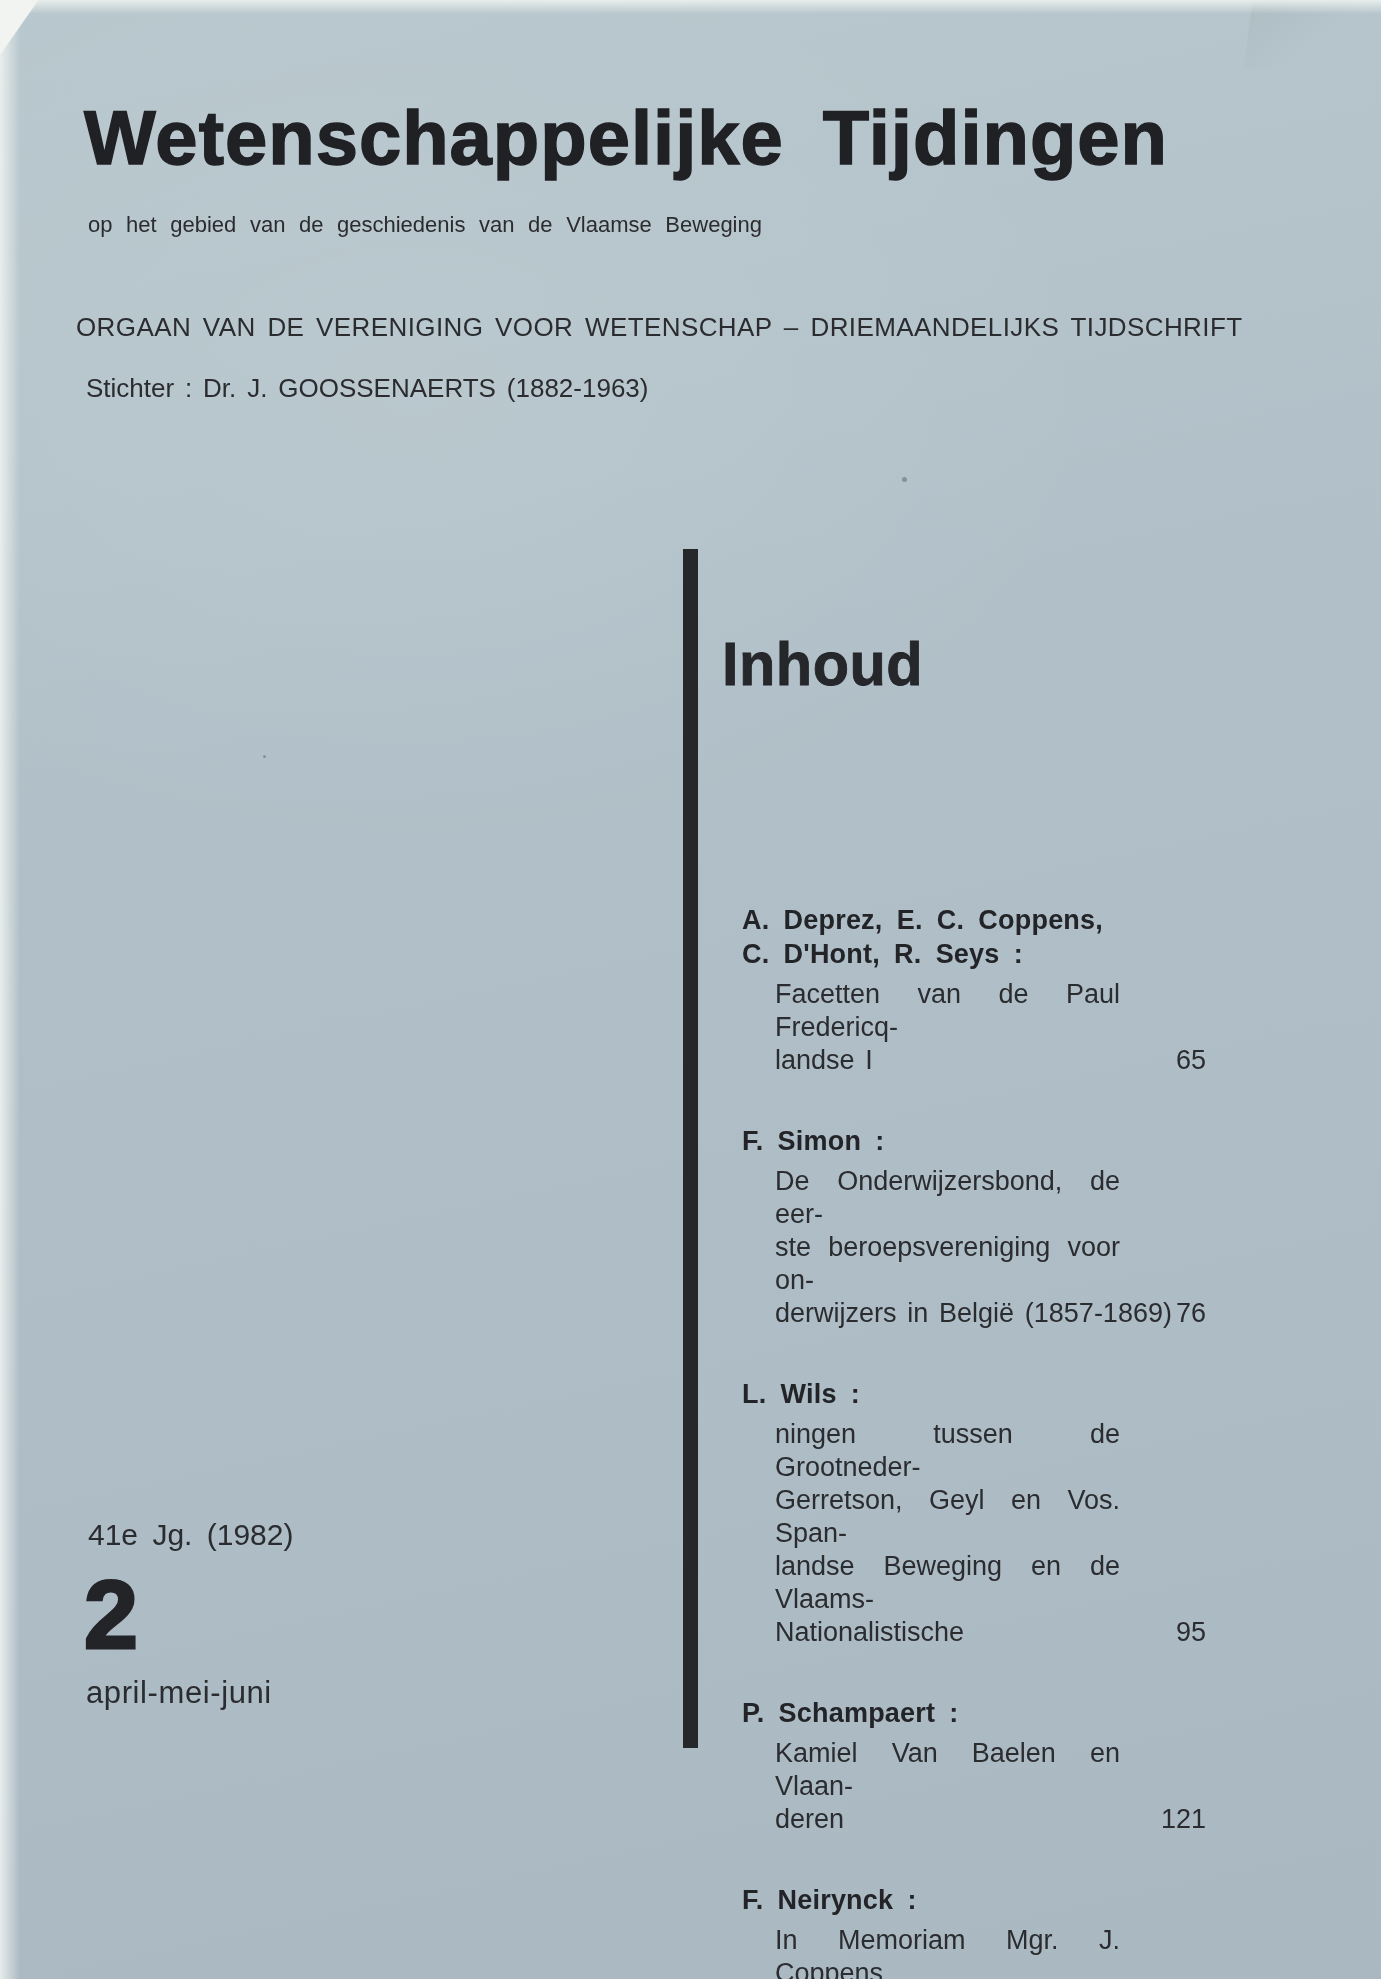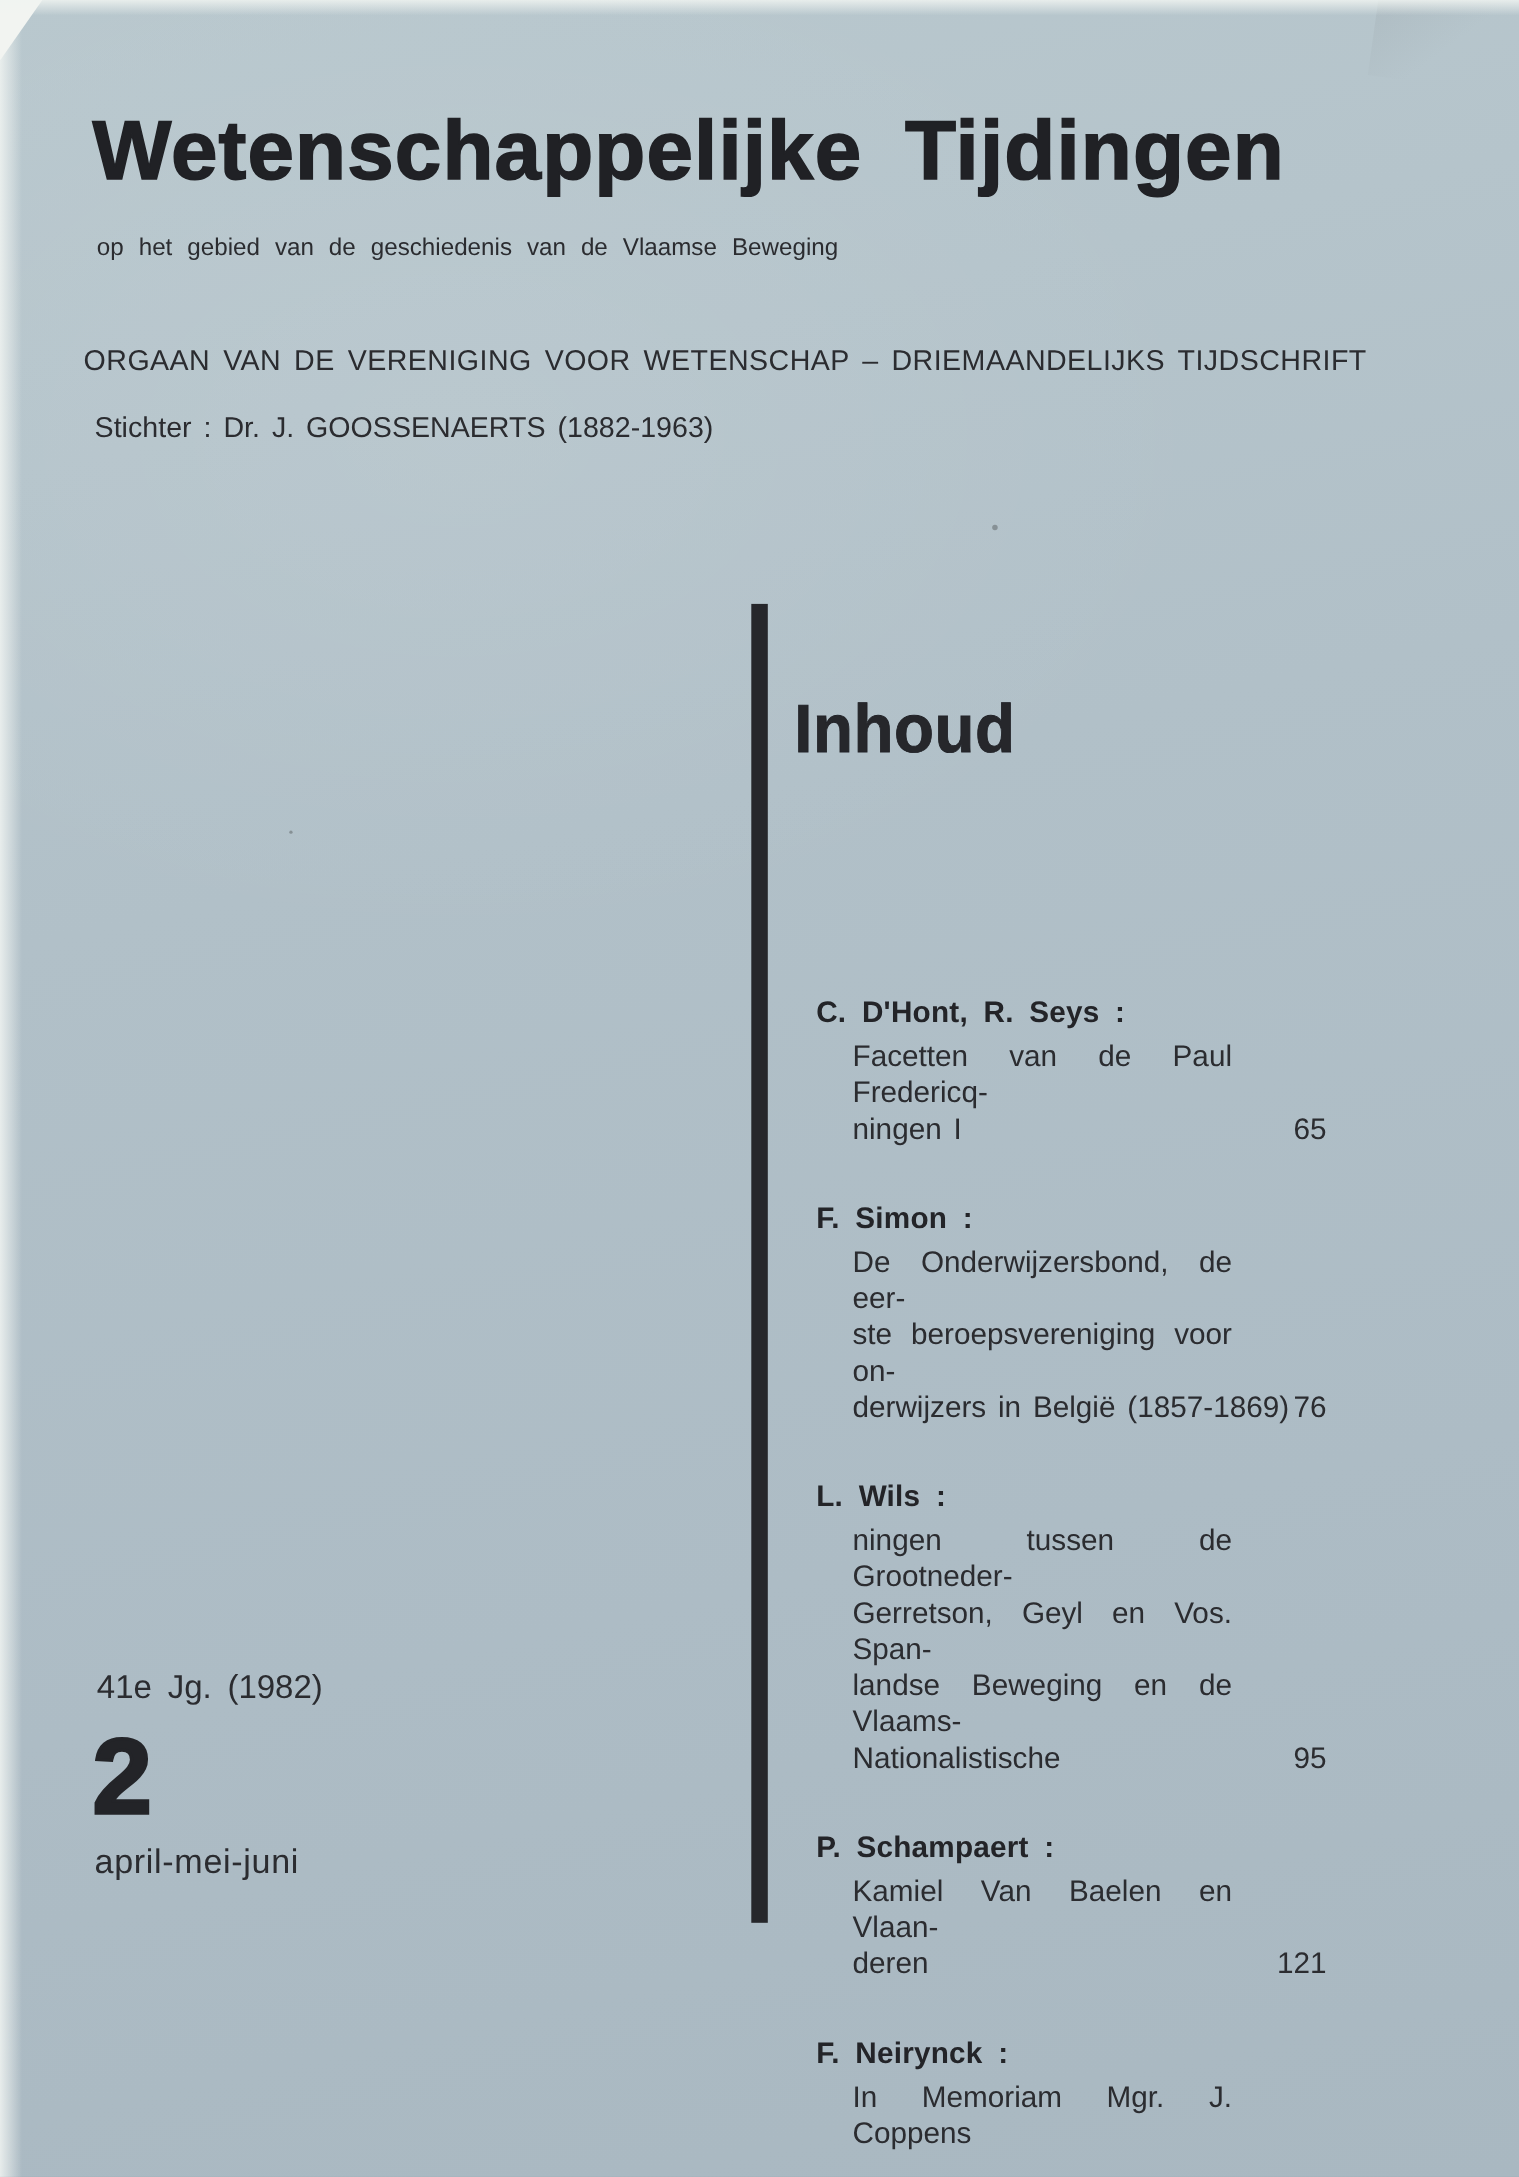--- a/index.html
+++ b/index.html
@@ -119,25 +119,26 @@
   <div class="abs organ-line">ORGAAN VAN DE VERENIGING VOOR WETENSCHAP – DRIEMAANDELIJKS TIJDSCHRIFT</div>
   <div class="abs founder-line">Stichter : Dr. J. GOOSSENAERTS (1882-1963)</div>
 
   <div class="abs toc-rule"></div>
   <div class="abs inhoud-heading">Inhoud</div>
 
   <div class="abs toc">
 
     <div class="toc-entry">
       <div class="author-block">
+        <div class="author-line">A. Deprez, E. C. Coppens,</div>
         <div class="author-line">C. D'Hont, R. Seys :</div>
       </div>
       <div class="title-line">Facetten van de Paul Fredericq-</div>
       <div class="last-row">
-        <span class="title-last">ningen I</span>
+        <span class="title-last">landse I</span>
         <span class="page-num">65</span>
       </div>
     </div>
 
     <div class="toc-entry">
       <div class="author-block">
         <div class="author-line">F. Simon :</div>
       </div>
       <div class="title-line">De Onderwijzersbond, de eer-</div>
       <div class="title-line">ste beroepsvereniging voor on-</div>

